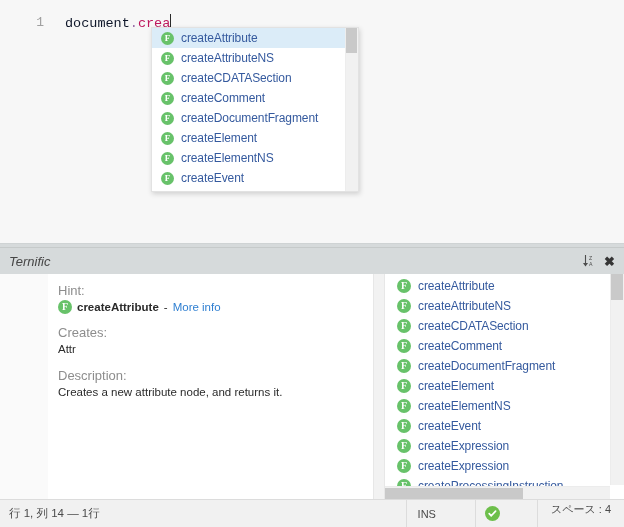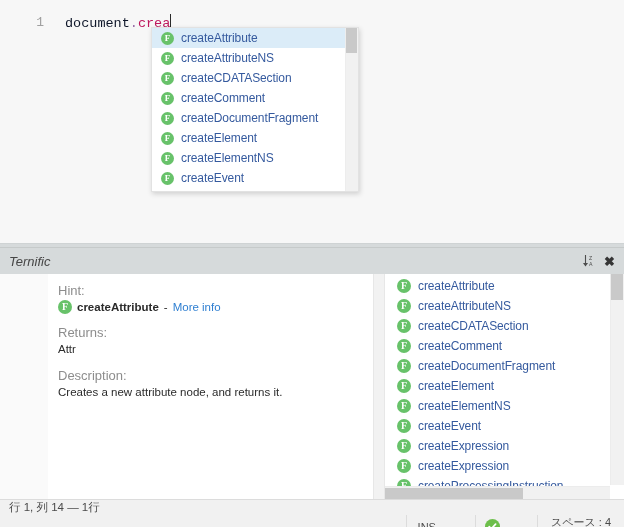--- a/index.html
+++ b/index.html
@@ -322,23 +322,23 @@
   
   #status-bar {
     position: absolute;
     left: 0; top: 499px;
     width: 624px;
     height: 28px;
     background: #f1f1f1;
     border-top: 1px solid #dcdcdc;
     box-sizing: border-box;
     display: flex;
+    align-items: center;
     font-size: 11.5px;
     color: #4a4a4a;
-    flex-direction: column;
   }
   #status-cursor {
     padding-left: 9px;
     font-size: 11.5px;
     color: #4a4a4a;
     white-space: pre;
   }
   #status-right {
     margin-left: auto;
     display: flex;
@@ -451,21 +451,21 @@
     <div id="hint-pane">
       <div class="hint-section-label first">Hint:</div>
       <div id="hint-signature">
         <span class="f-badge big">F</span>
         <span id="hint-fn-name">createAttribute</span>
         <span id="hint-dash">-</span>
         <span id="hint-more-info">More info</span>
       </div>
 
 
-      <div class="hint-section-label">Returns:</div>
+      <div class="hint-section-label">Creates:</div>
       <div class="hint-value">Attr</div>
 
       <div class="hint-section-label">Description:</div>
       <div class="hint-value">Creates a new attribute node, and returns it.</div>
     </div>
 
     <div id="pane-splitter"></div>
 
     <div id="list-pane">
       <div id="list-inner">

